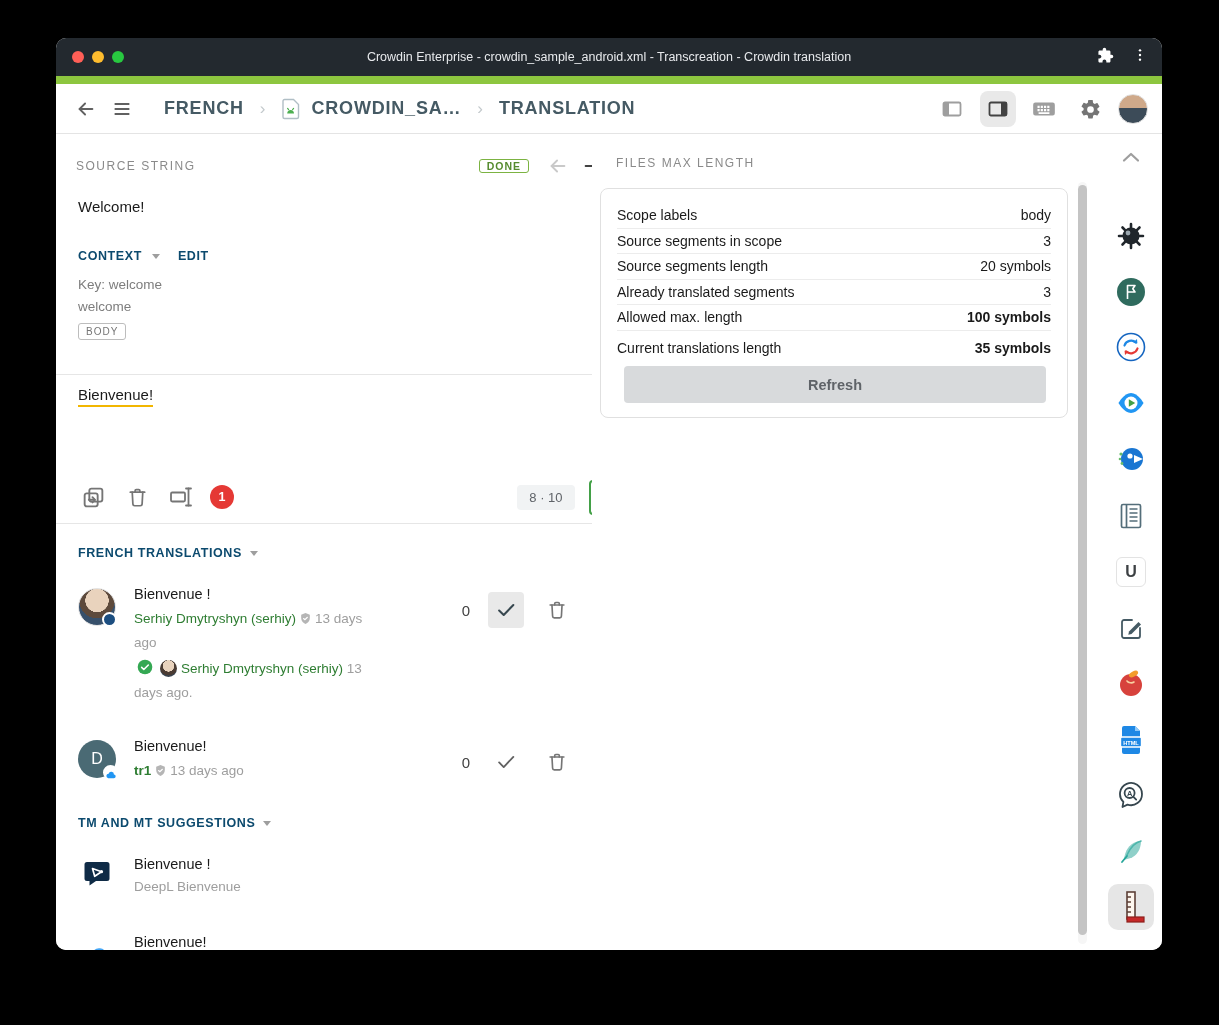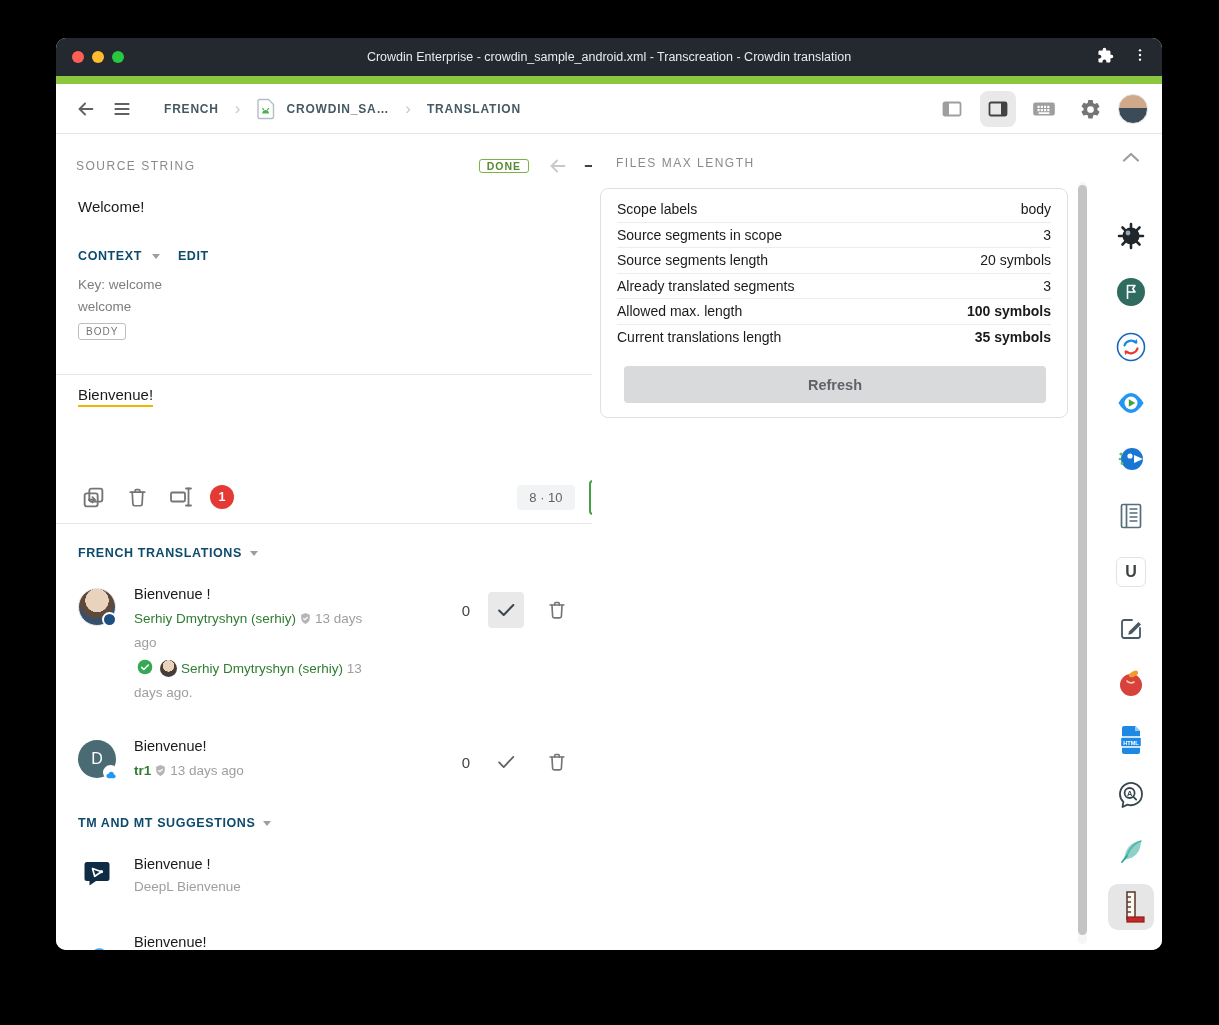--- a/index.html
+++ b/index.html
@@ -12,21 +12,21 @@
   .light { width:12px; height:12px; border-radius:50%; }
   .light.r{background:#ff5f57}.light.y{background:#febc2e}.light.g{background:#28c840}
   .tb-title { flex:1; text-align:center; color:#e8eaed; font-size:12.5px; white-space:nowrap; overflow:hidden; }
   .tb-right { position:absolute; right:14px; top:0; height:38px; display:flex; align-items:center; gap:18px; }
   .greenbar { height:8px; background:#8dc63f; }
 
   
   .topbar { position:relative; height:50px; background:#fff; border-bottom:1px solid #e4e4e4; display:flex; align-items:center; }
   .tbtn { display:flex; align-items:center; justify-content:center; width:36px; height:36px; cursor:pointer; }
   .crumbs { display:flex; align-items:center; gap:10px; margin-left:24px; }
-  .crumb { font-size:12px; font-weight:700; letter-spacing:.8px; color:#455a64; }
+  .crumb { font-size:18px; font-weight:700; letter-spacing:.8px; color:#455a64; }
   .crumb-sep { color:#c3c9cc; font-size:17px; line-height:1; padding:0 6px; }
   .top-actions { position:absolute; right:14px; top:0; height:50px; display:flex; align-items:center; gap:10px; }
   .act { width:36px; height:36px; border-radius:8px; display:flex; align-items:center; justify-content:center; }
   .act.active { background:#e9e9e9; }
   .avatar-top { width:30px; height:30px; border-radius:50%; background:linear-gradient(180deg,#cfa98a 0 45%,#3c4b58 46%); border:1px solid #e0e0e0; }
 
   
   .content { position:relative; height:816px; }
   .left-panel { position:absolute; left:0; top:0; width:636px; height:816px; border-right:1px solid #e6e6e6; background:#fff; }
   .right-panel { position:absolute; left:536px; top:0; width:508px; height:816px; background:#fff; }
@@ -77,22 +77,22 @@
   .sug-ic { position:absolute; left:4px; top:2px; width:30px; height:30px; }
   .sug-body { margin-left:56px; }
   .sug-src { font-size:13.5px; color:#9e9e9e; margin-top:7px; }
   .lp-scroll { position:absolute; right:4px; top:394px; width:9px; height:416px; background:#fafafa; border-radius:5px; }
   .lp-thumb { position:absolute; left:0; top:3px; width:9px; height:200px; background:#c4c4c4; border-radius:5px; }
 
   
   .rp-head { position:absolute; left:24px; top:22px; }
   .ml-box { position:absolute; left:8px; top:54px; width:468px; height:230px; border:1px solid #e0e0e0; border-radius:8px; background:#fff; }
   .ml-row { display:flex; justify-content:space-between; align-items:center; height:25.5px; margin:0 16px; border-bottom:1px solid #ececec; font-size:14px; color:#1a1a1a; }
-  .ml-row:first-child { margin-top:8px;gap:7px; }
-  .ml-row.last { border-bottom:none; }
+  .ml-row:first-child { margin-top:14px;gap:7px; }
+  .ml-row.last { border-bottom:none;align-items:flex-end; }
   .ml-val.bold { font-weight:700; }
   .refresh-btn { position:absolute; left:23px; top:177px; width:422px; height:37px; background:#d8dadc; border:none; border-radius:4px; font-size:14.5px; color:#5f6368; font-weight:600; cursor:pointer; font-family:inherit; }
   .rp-scroll { position:absolute; right:13px; top:48px; width:9px; height:762px; background:#f6f6f6; border-radius:5px; }
   .rp-thumb { position:absolute; left:0; top:3px; width:9px; height:750px; background:#c4c4c4; border-radius:5px; }
 
   
   .rail-ic { position:absolute; left:50%; transform:translateX(-50%); width:46px; height:46px; display:flex; align-items:center; justify-content:center; cursor:pointer; }
   .rail-ic.active { background:#e6e6e6; border-radius:10px; }
   .u-tile { width:30px; height:30px; background:#fff; border:1px solid #e3e3e3; border-radius:6px; display:flex; align-items:center; justify-content:center; font-size:16px; font-weight:700; color:#3c4043; }
 </style>

